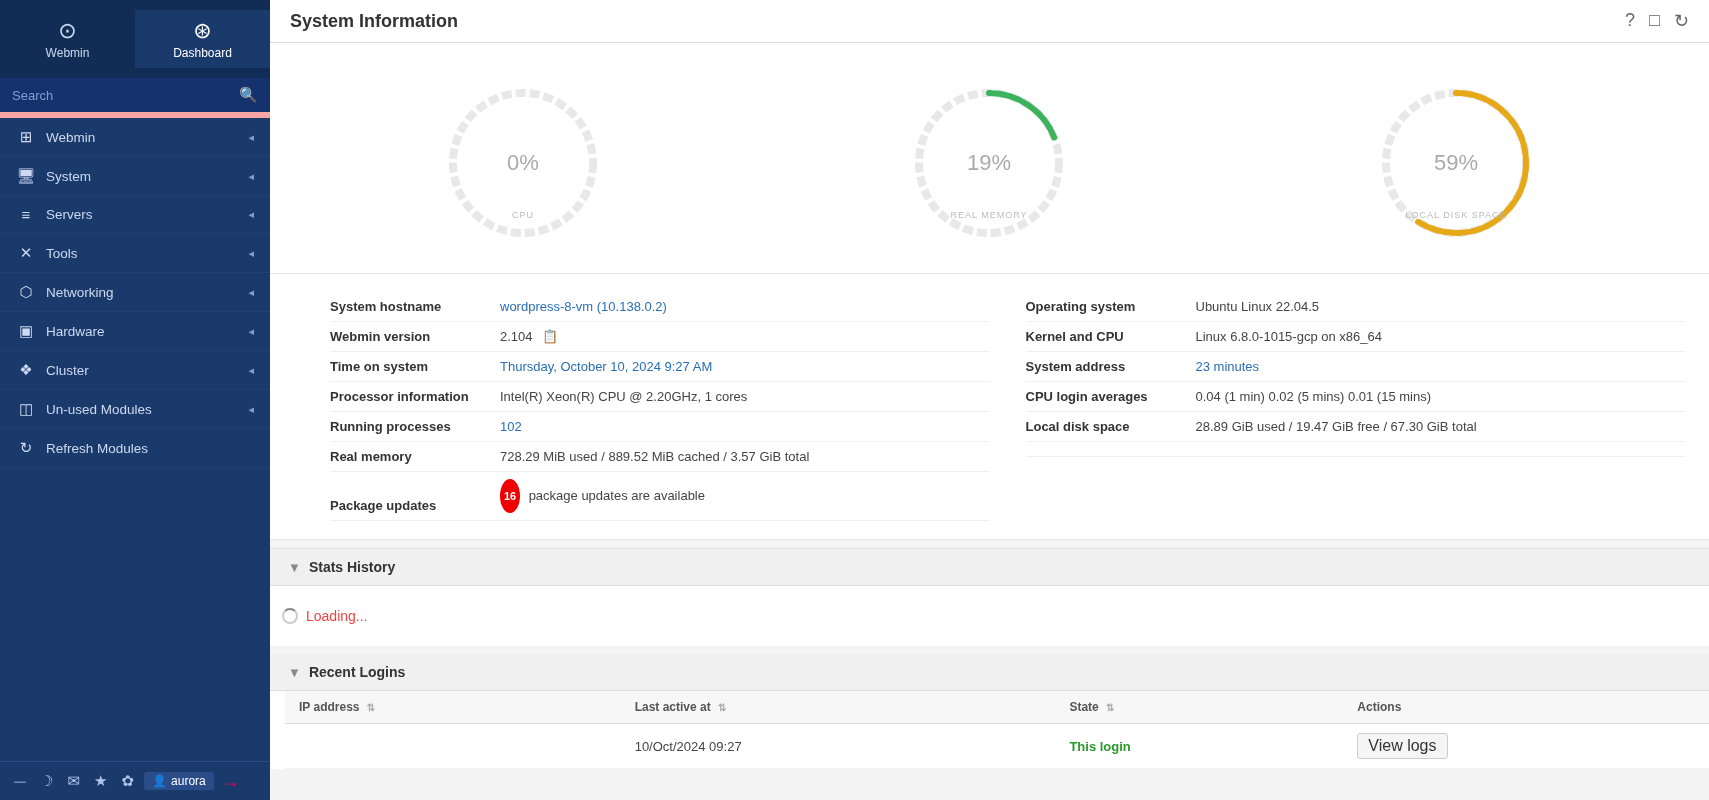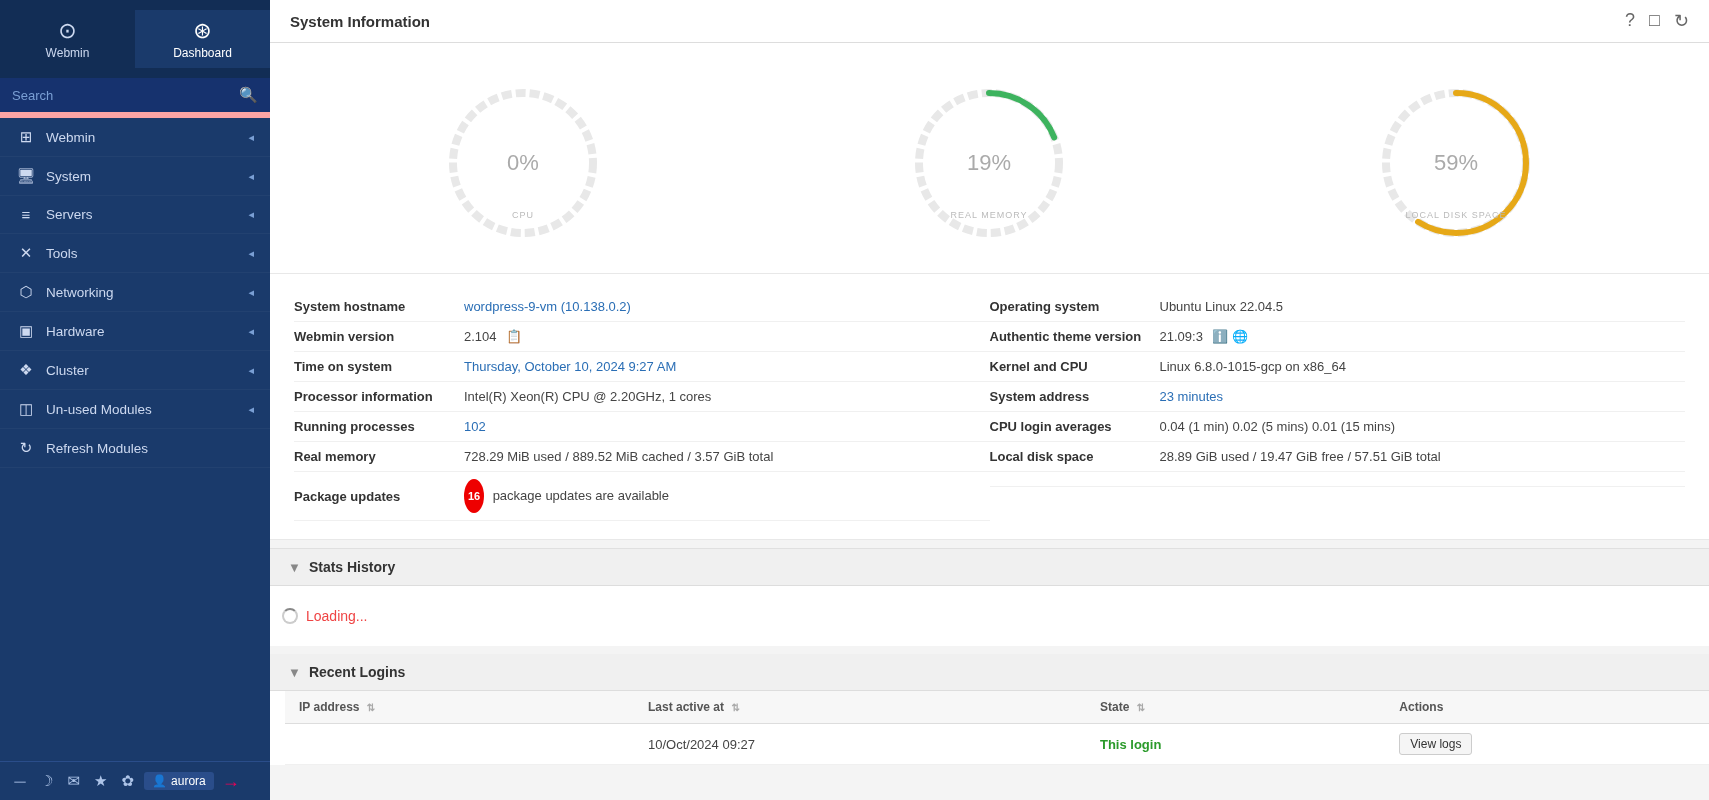--- a/index.html
+++ b/index.html
@@ -105,21 +105,21 @@
       background: #f4f4f4;
     }
     #top-bar {
       background: #fff;
       border-bottom: 1px solid #ddd;
       padding: 10px 20px;
       display: flex;
       align-items: center;
       justify-content: space-between;
     }
-    #top-bar h1 { font-size: 15px; color: #333; font-weight: bold; }
+    #top-bar h1 { font-size: 18px; color: #333; font-weight: bold; }
     .top-bar-icons { display: flex; gap: 14px; color: #666; font-size: 18px; }
     .top-bar-icons span { cursor: pointer; }
 
     
     #content { padding: 0; }
 
     
     #gauges {
       background: #fff;
       display: flex;
@@ -139,23 +139,24 @@
     #sysinfo {
       background: #fff;
       padding: 18px 24px;
       border-bottom: 1px solid #e8e8e8;
       display: grid;
       grid-template-columns: 1fr 1fr;
       gap: 0;
     }
     .info-row {
       display: flex;
-      align-items: center;
+      align-items: flex-end;
       padding: 7px 10px 7px 0;
       border-bottom: 1px solid #f0f0f0;
+      margin-left: 36px;
     }
     .info-label {
       font-weight: bold;
       color: #333;
       min-width: 170px;
       font-size: 13px;
     }
     .info-value {
       color: #444;
       font-size: 13px;
@@ -230,21 +231,21 @@
       border-bottom: 1px solid #f0f0f0;
       font-size: 13px;
       color: #444;
     }
     .this-login { color: #2a9a2a; font-weight: bold; }
     .view-logs-btn {
       background: #f5f5f5;
       border: 1px solid #ccc;
       border-radius: 3px;
       padding: 3px 10px;
-      font-size: 12px;
+      font-size: 16px;
       cursor: pointer;
       color: #333;
     }
 
     
     .gauge-svg { width: 180px; height: 180px; }
   </style>
 </head>
 <body>
 
@@ -368,21 +369,21 @@
           <text x="90" y="145" text-anchor="middle" fill="#bbb" font-size="9" letter-spacing="1">LOCAL DISK SPACE</text>
         </svg>
       </div>
     </div>
 
     <div id="sysinfo">
 
       <div>
         <div class="info-row">
           <span class="info-label">System hostname</span>
-          <span class="info-value link">wordpress-9-vm (10.138.0.2)</span>
+          <span class="info-value link">wordpress-8-vm (10.138.0.2)</span>
         </div>
         <div class="info-row">
           <span class="info-label">Webmin version</span>
           <span class="info-value">2.104 <span class="version-icons">📋</span></span>
         </div>
         <div class="info-row">
           <span class="info-label">Time on system</span>
           <span class="info-value link">Thursday, October 10, 2024 9:27 AM</span>
         </div>
         <div class="info-row">
@@ -405,38 +406,34 @@
           </span>
         </div>
       </div>
 
       <div>
         <div class="info-row">
           <span class="info-label">Operating system</span>
           <span class="info-value">Ubuntu Linux 22.04.5</span>
         </div>
         <div class="info-row">
-          <span class="info-label">Authentic theme version</span>
-          <span class="info-value">21.09:3 <span class="version-icons">ℹ️ 🌐</span></span>
-        </div>
-        <div class="info-row">
           <span class="info-label">Kernel and CPU</span>
           <span class="info-value">Linux 6.8.0-1015-gcp on x86_64</span>
         </div>
         <div class="info-row">
           <span class="info-label">System address</span>
           <span class="info-value link">23 minutes</span>
         </div>
         <div class="info-row">
           <span class="info-label">CPU login averages</span>
           <span class="info-value">0.04 (1 min) 0.02 (5 mins) 0.01 (15 mins)</span>
         </div>
         <div class="info-row">
           <span class="info-label">Local disk space</span>
-          <span class="info-value">28.89 GiB used / 19.47 GiB free / 57.51 GiB total</span>
+          <span class="info-value">28.89 GiB used / 19.47 GiB free / 67.30 GiB total</span>
         </div>
         <div class="info-row">
           <span class="info-label"></span>
           <span class="info-value"></span>
         </div>
       </div>
     </div>
 
     <div id="stats-history">
       <div class="section-header">

